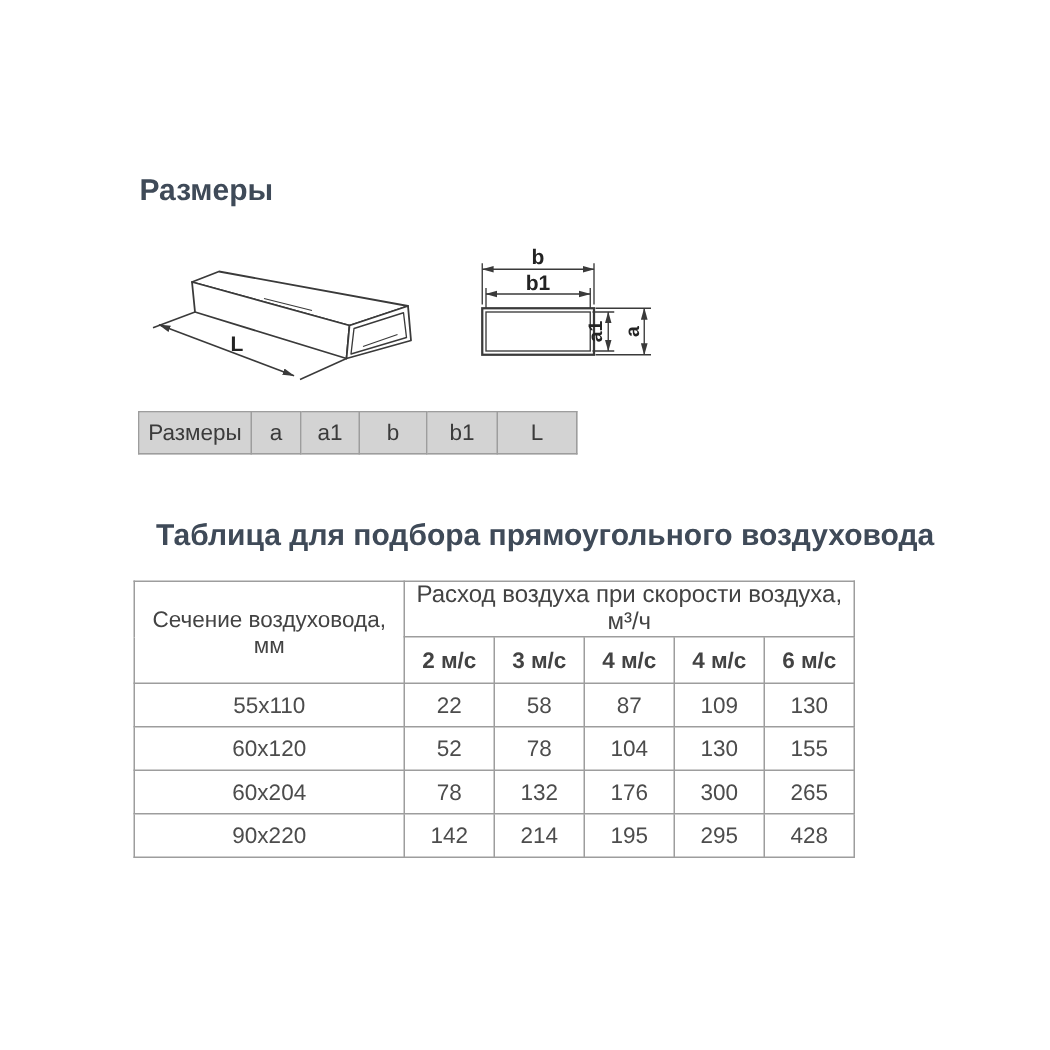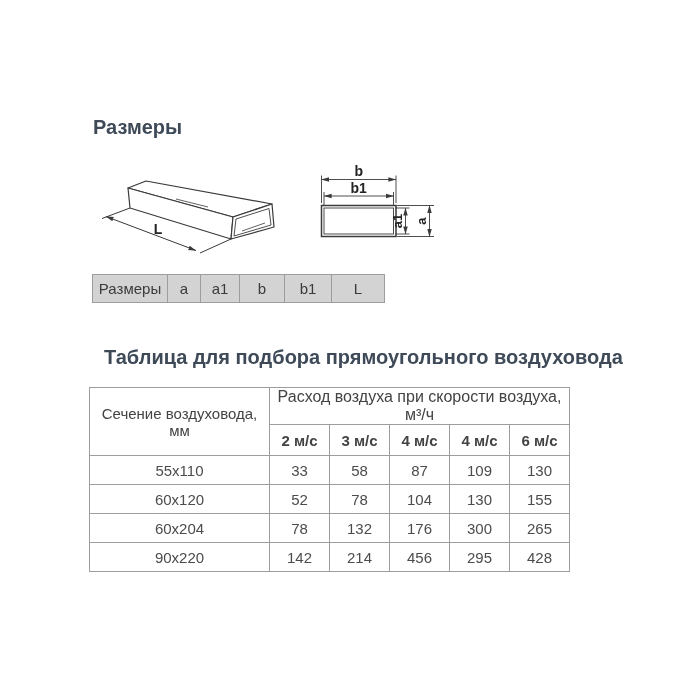--- a/index.html
+++ b/index.html
@@ -130,21 +130,21 @@
   </tr>
   <tr>
     <th class="speed-col speed-header">2 м/с</th>
     <th class="speed-col speed-header">3 м/с</th>
     <th class="speed-col speed-header">4 м/с</th>
     <th class="speed-col speed-header">4 м/с</th>
     <th class="speed-col speed-header">6 м/с</th>
   </tr>
   <tr>
     <td class="section-col">55x110</td>
-    <td>33</td>
+    <td>22</td>
     <td>58</td>
     <td>87</td>
     <td>109</td>
     <td>130</td>
   </tr>
   <tr>
     <td class="section-col">60x120</td>
     <td>52</td>
     <td>78</td>
     <td>104</td>
@@ -156,18 +156,18 @@
     <td>78</td>
     <td>132</td>
     <td>176</td>
     <td>300</td>
     <td>265</td>
   </tr>
   <tr>
     <td class="section-col">90x220</td>
     <td>142</td>
     <td>214</td>
-    <td>456</td>
+    <td>195</td>
     <td>295</td>
     <td>428</td>
   </tr>
 </tbody>
   </table>
 
 </body></html>

